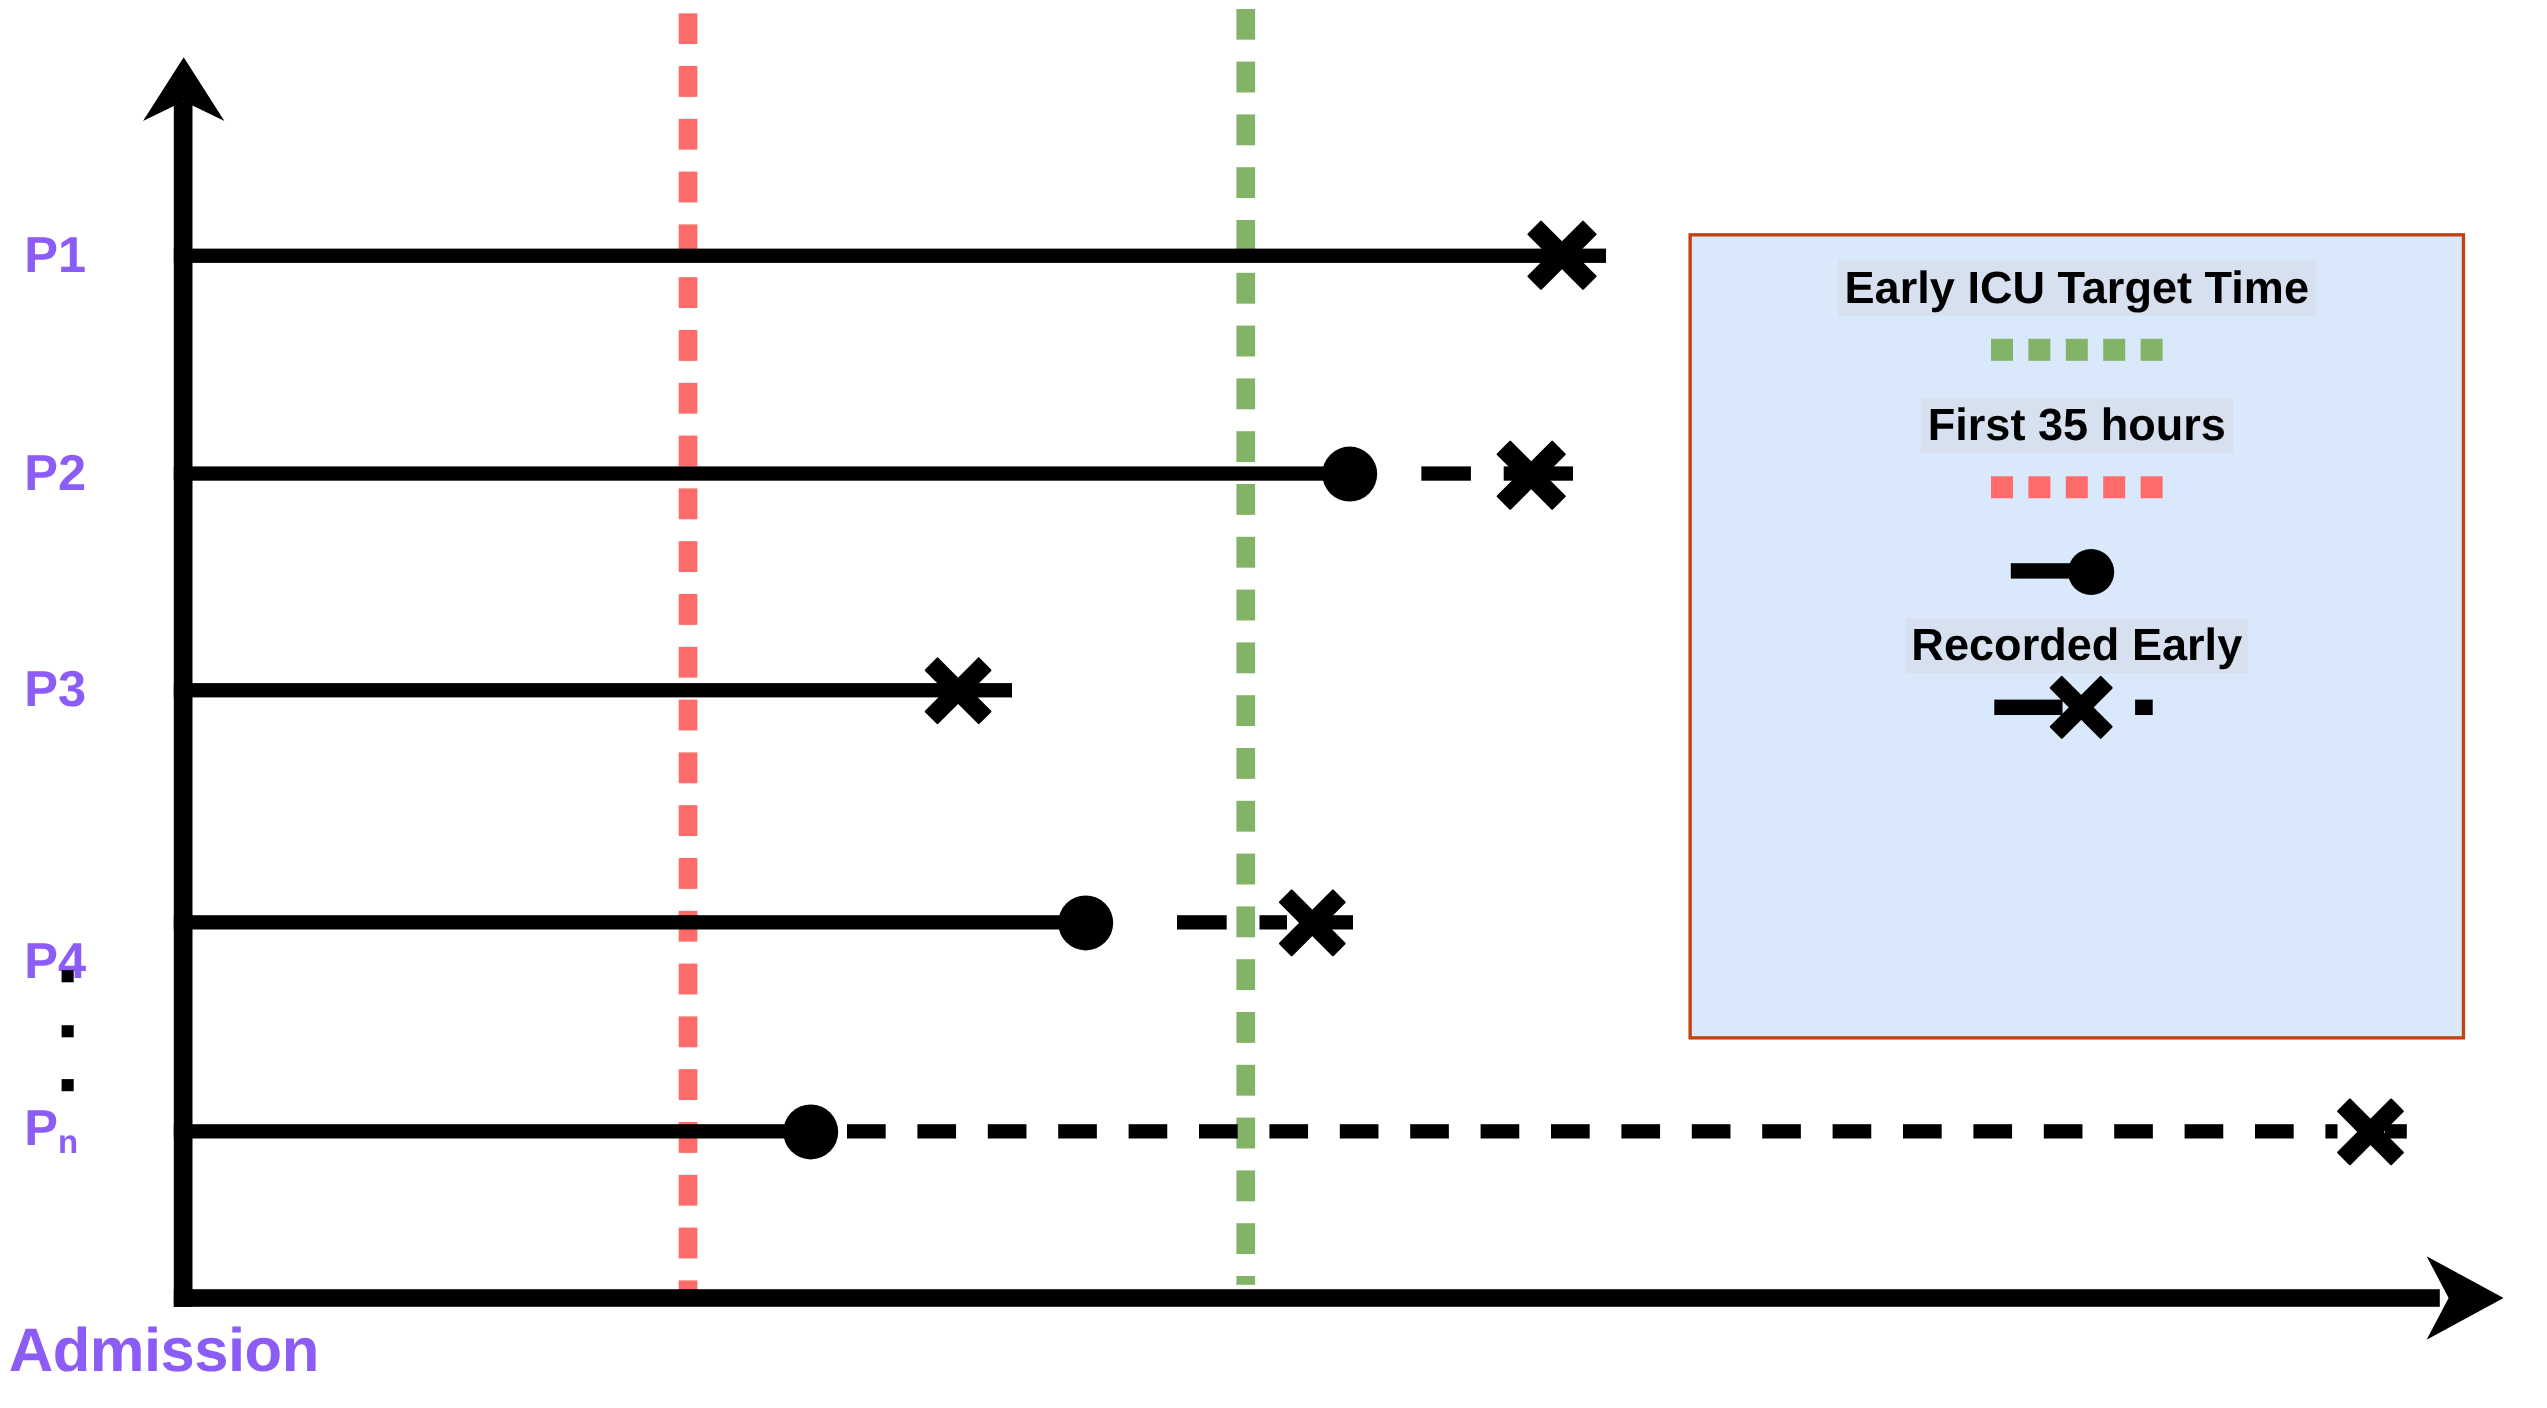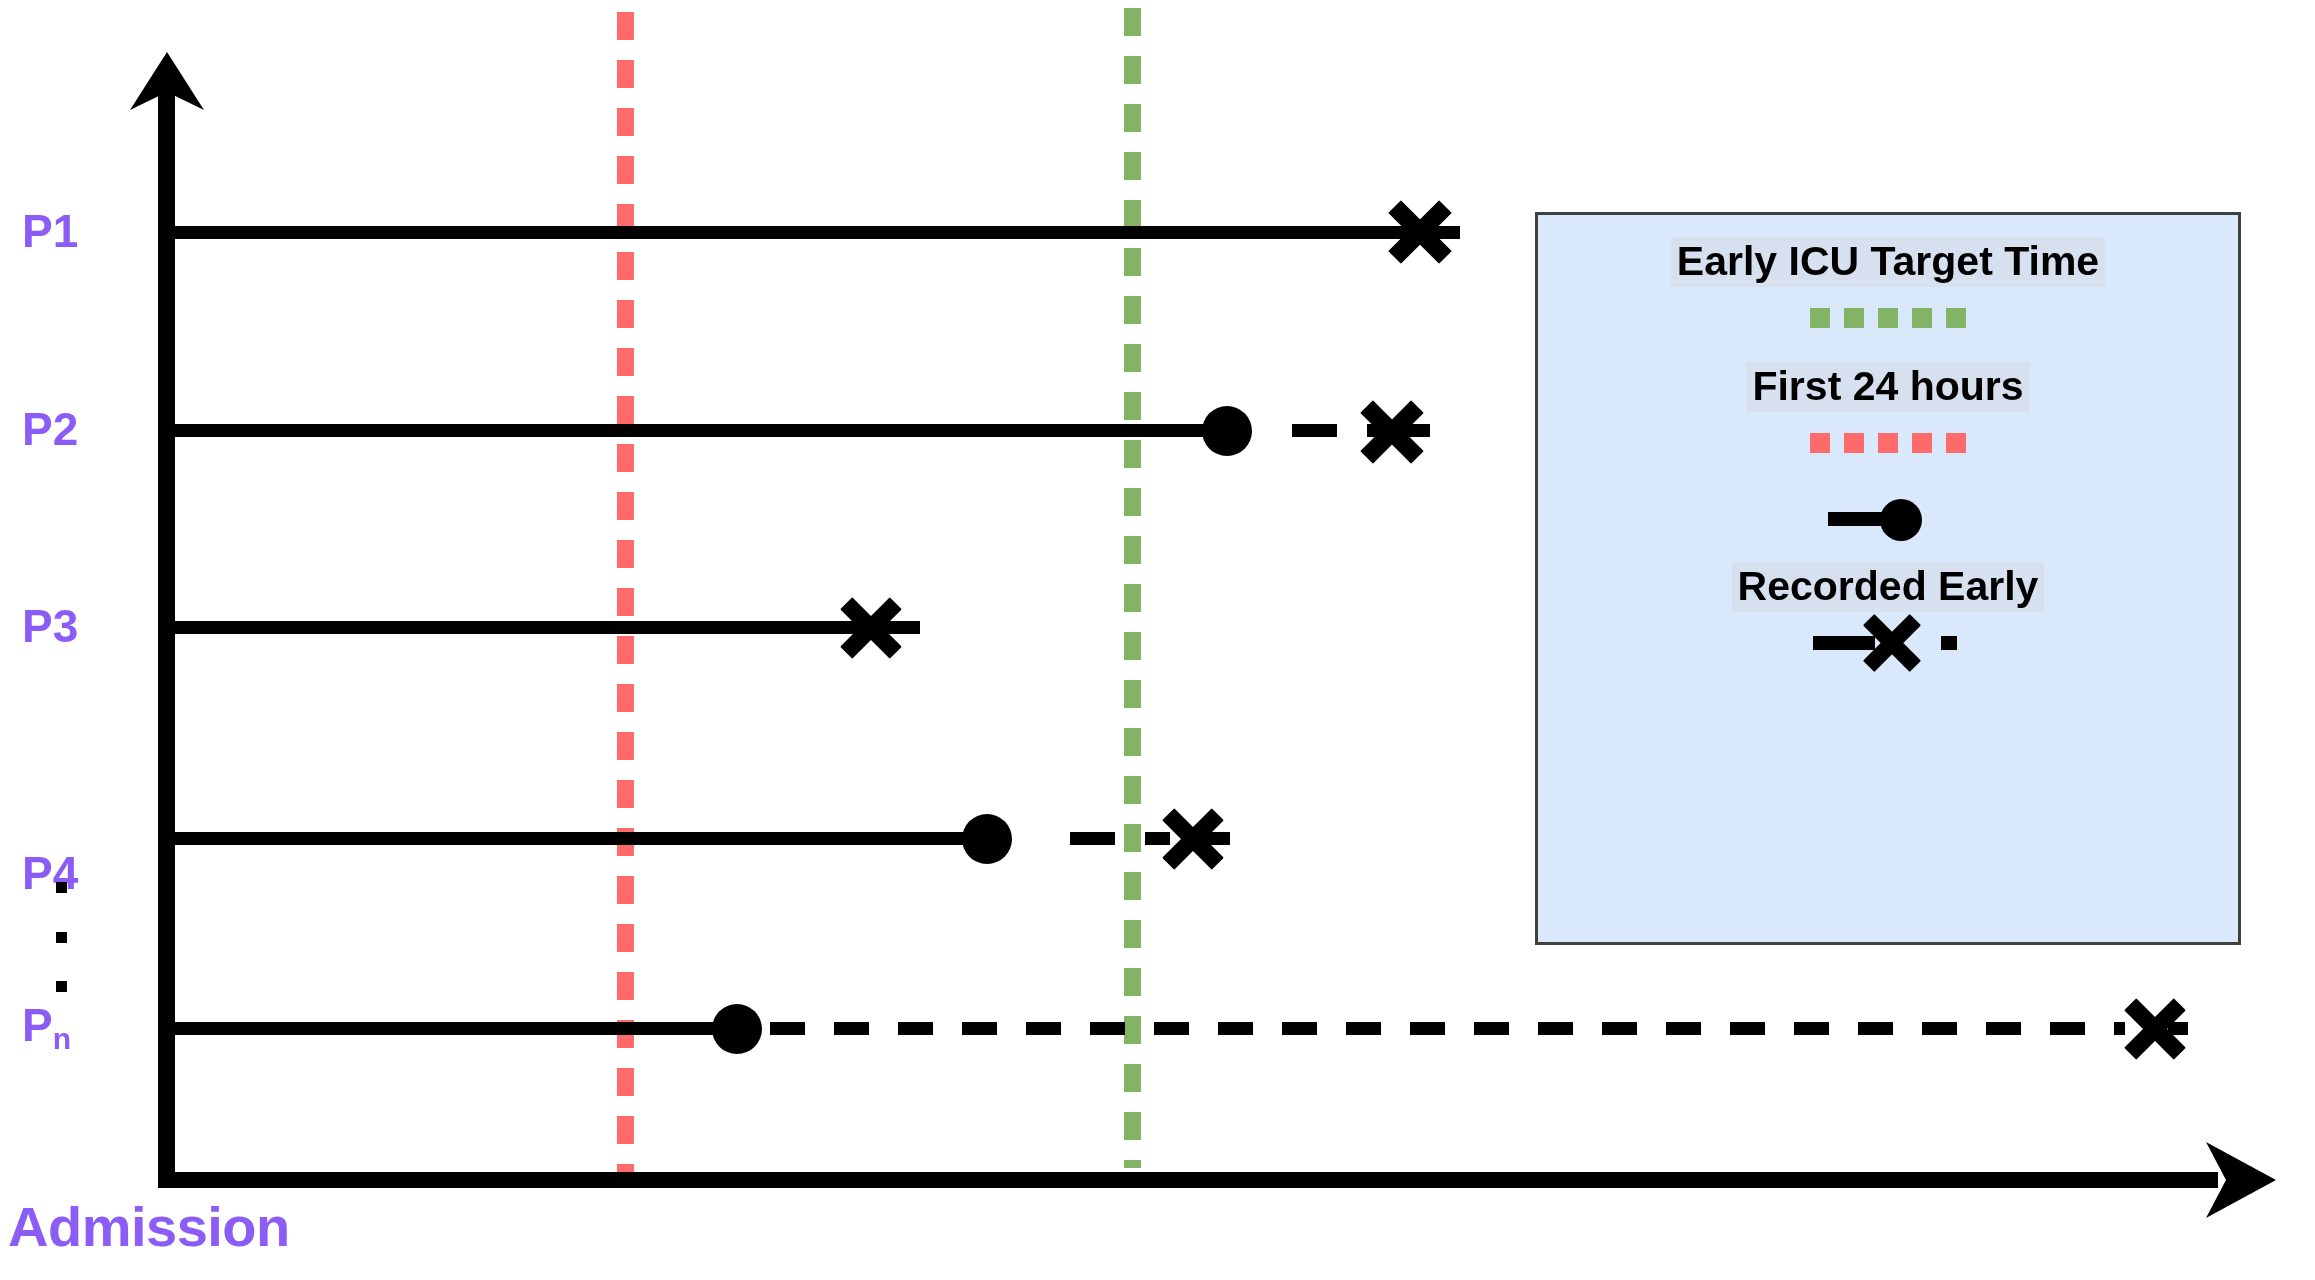--- a/index.html
+++ b/index.html
@@ -43,21 +43,21 @@
   .vdots{position:absolute;display:flex;flex-direction:column;
          align-items:center;justify-content:space-between;}
   .vdots i{display:block;width:11px;height:11px;background:#000;}
 
   
   .axis-title{position:absolute;font-weight:bold;font-size:56px;color:#8b5cf6;
               letter-spacing:-0.5px;white-space:nowrap;}
 
   
   #legend{position:absolute;left:1535px;top:212px;width:706px;height:733px;
-          background:#DAE8FC;border:3px solid #404040;box-sizing:border-box;
+          background:#DAE8FC;border:3px solid #c2410c;box-sizing:border-box;
           display:flex;flex-direction:column;align-items:center;
           padding-top:22px;}
   .lg-label{font-weight:bold;font-size:41px;color:#000;background:#D6E0EF;
             padding:2px 6px;white-space:nowrap;line-height:1.12;}
   .lg-swatch{height:62px;display:flex;align-items:center;justify-content:center;}
   .dashrow{display:flex;align-items:center;gap:14px;}
   .dashrow i{display:block;width:20px;height:20px;}
   .dashrow i.g{background:#82B366;}
   .dashrow i.r{background:#FF6B6B;}
   .lg-disc{position:relative;width:120px;height:46px;}
@@ -160,21 +160,21 @@
         <i class="g"></i>
           <i class="g"></i>
         <i class="g"></i>
           <i class="g"></i>
         <i class="g"></i>
       </div>
     </div>
 
     <div class="sp"></div>
 
-    <div class="lg-label">First 24 hours</div>
+    <div class="lg-label">First 35 hours</div>
     <div class="lg-swatch">
       <div class="dashrow">
         <i class="r"></i>
           <i class="r"></i>
         <i class="r"></i>
           <i class="r"></i>
         <i class="r"></i>
       </div>
     </div>
 

